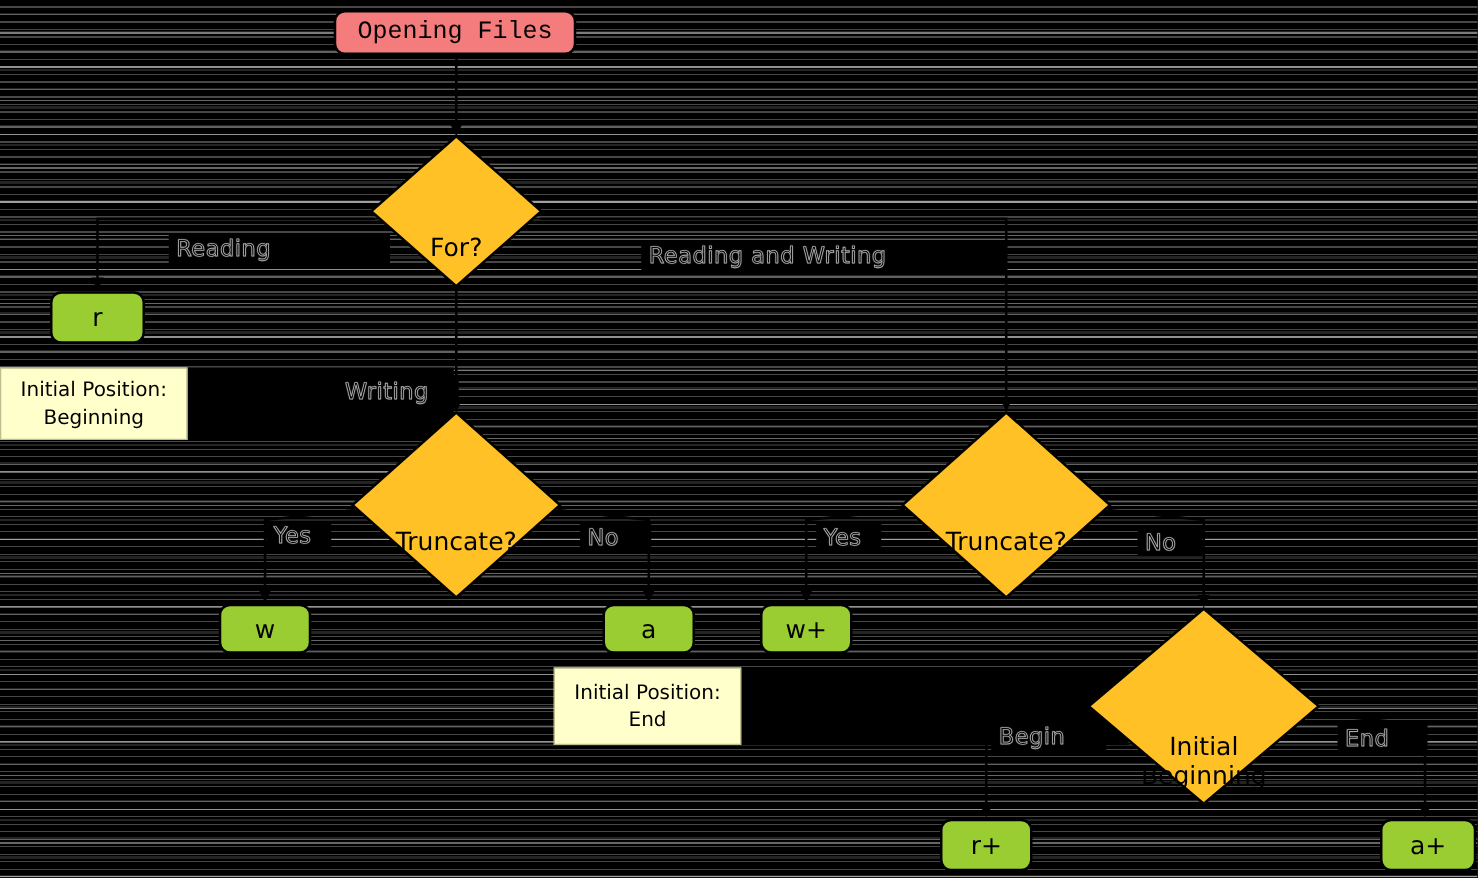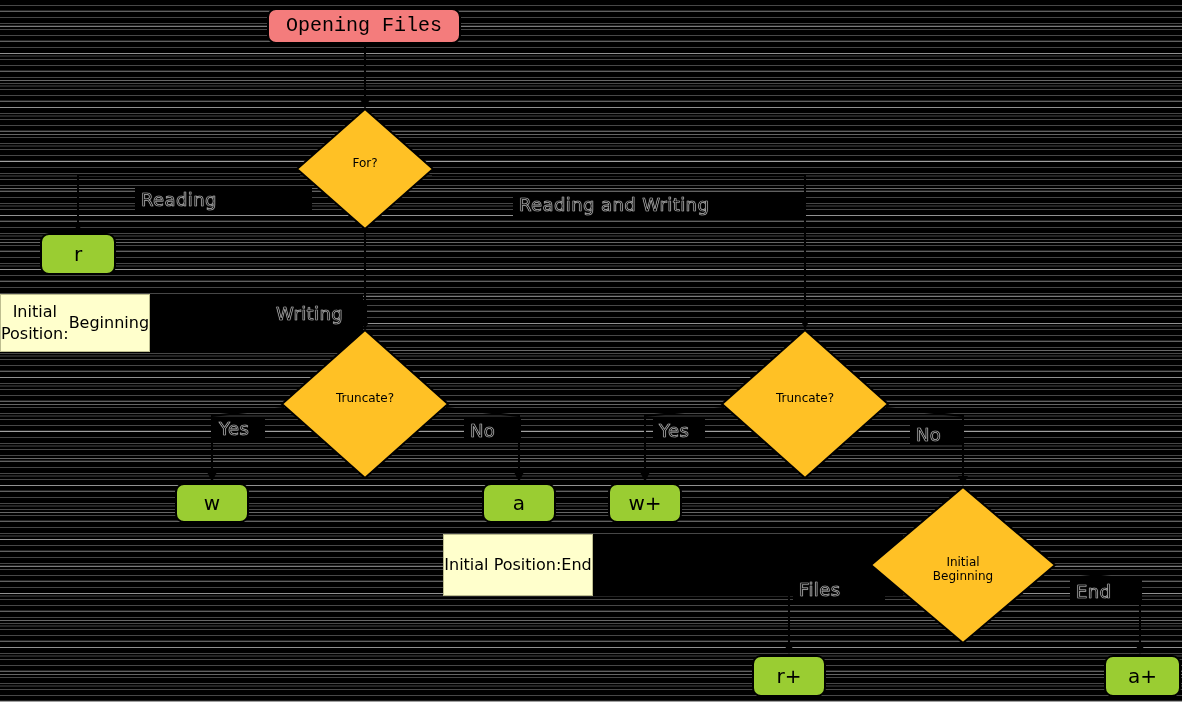--- a/index.html
+++ b/index.html
@@ -19,27 +19,27 @@
   .node{
     position:absolute;display:flex;align-items:center;justify-content:center;
     border:2px solid #000;border-radius:9px;color:#000;
     font-size:20px;line-height:1.1;text-align:center;z-index:6;
     box-sizing:border-box;
   }
   .start-node{background:#f47c7c;}
   .mode-node{background:#9acd32;}
   .note{
     position:absolute;background:#ffffcc;border:1px solid #bdbd8f;color:#000;
-    display:flex;flex-direction:row;align-items:center;justify-content:center;
+    display:flex;flex-direction:column;align-items:center;justify-content:center;
     font-size:16px;line-height:1.35;z-index:5;box-sizing:border-box;text-align:center;
   }
   .blackstrip{position:absolute;background:#000;z-index:2;}
   .diamond-label{
-    position:absolute;color:#000;font-size:12px;line-height:1.15;
-    text-align:center;z-index:6;
+    position:absolute;color:#000;font-size:20px;line-height:1.15;
+    text-align:center;z-index:6;margin-top:30px;
   }
   .edge-label{
     position:absolute;background:#000;z-index:4;
     display:flex;align-items:center;
     color:#000;font-size:18px;letter-spacing:0.4px;
     -webkit-text-stroke:0.7px #a8a8a8;
     text-shadow:0 0 1px #cfcfcf;
     padding-left:6px;box-sizing:border-box;
   }
   svg{z-index:3;position:absolute;left:0;top:0;}
@@ -94,21 +94,21 @@
     <span>End</span>
   </div>
 
   <div class="edge-label" style="left:135px;top:187px;width:177px;height:25px;">Reading</div>
   <div class="edge-label" style="left:513px;top:192px;width:292px;height:25px;">Reading and Writing</div>
   <div class="edge-label" style="left:270px;top:269px;width:97px;height:25px;margin-top:32px;">Writing</div>
   <div class="edge-label" style="left:213px;top:417px;width:52px;height:22px;">Yes</div>
   <div class="edge-label" style="left:464px;top:419px;width:57px;height:22px;">No</div>
   <div class="edge-label" style="left:653px;top:419px;width:52px;height:22px;">Yes</div>
   <div class="edge-label" style="left:910px;top:423px;width:52px;height:22px;">No</div>
-  <div class="edge-label" style="left:793px;top:577px;width:92px;height:24px;">Files</div>
+  <div class="edge-label" style="left:793px;top:577px;width:92px;height:24px;">Begin</div>
   <div class="edge-label" style="left:1070px;top:579px;width:72px;height:24px;">End</div>
 
   <div class="diamond-label" style="left:315px;top:157px;width:100px;">For?</div>
   <div class="diamond-label" style="left:295px;top:392px;width:140px;">Truncate?</div>
   <div class="diamond-label" style="left:735px;top:392px;width:140px;">Truncate?</div>
   <div class="diamond-label" style="left:903px;top:556px;width:120px;">
     <div>Initial</div>
     <div>Beginning</div>
   </div>
 

